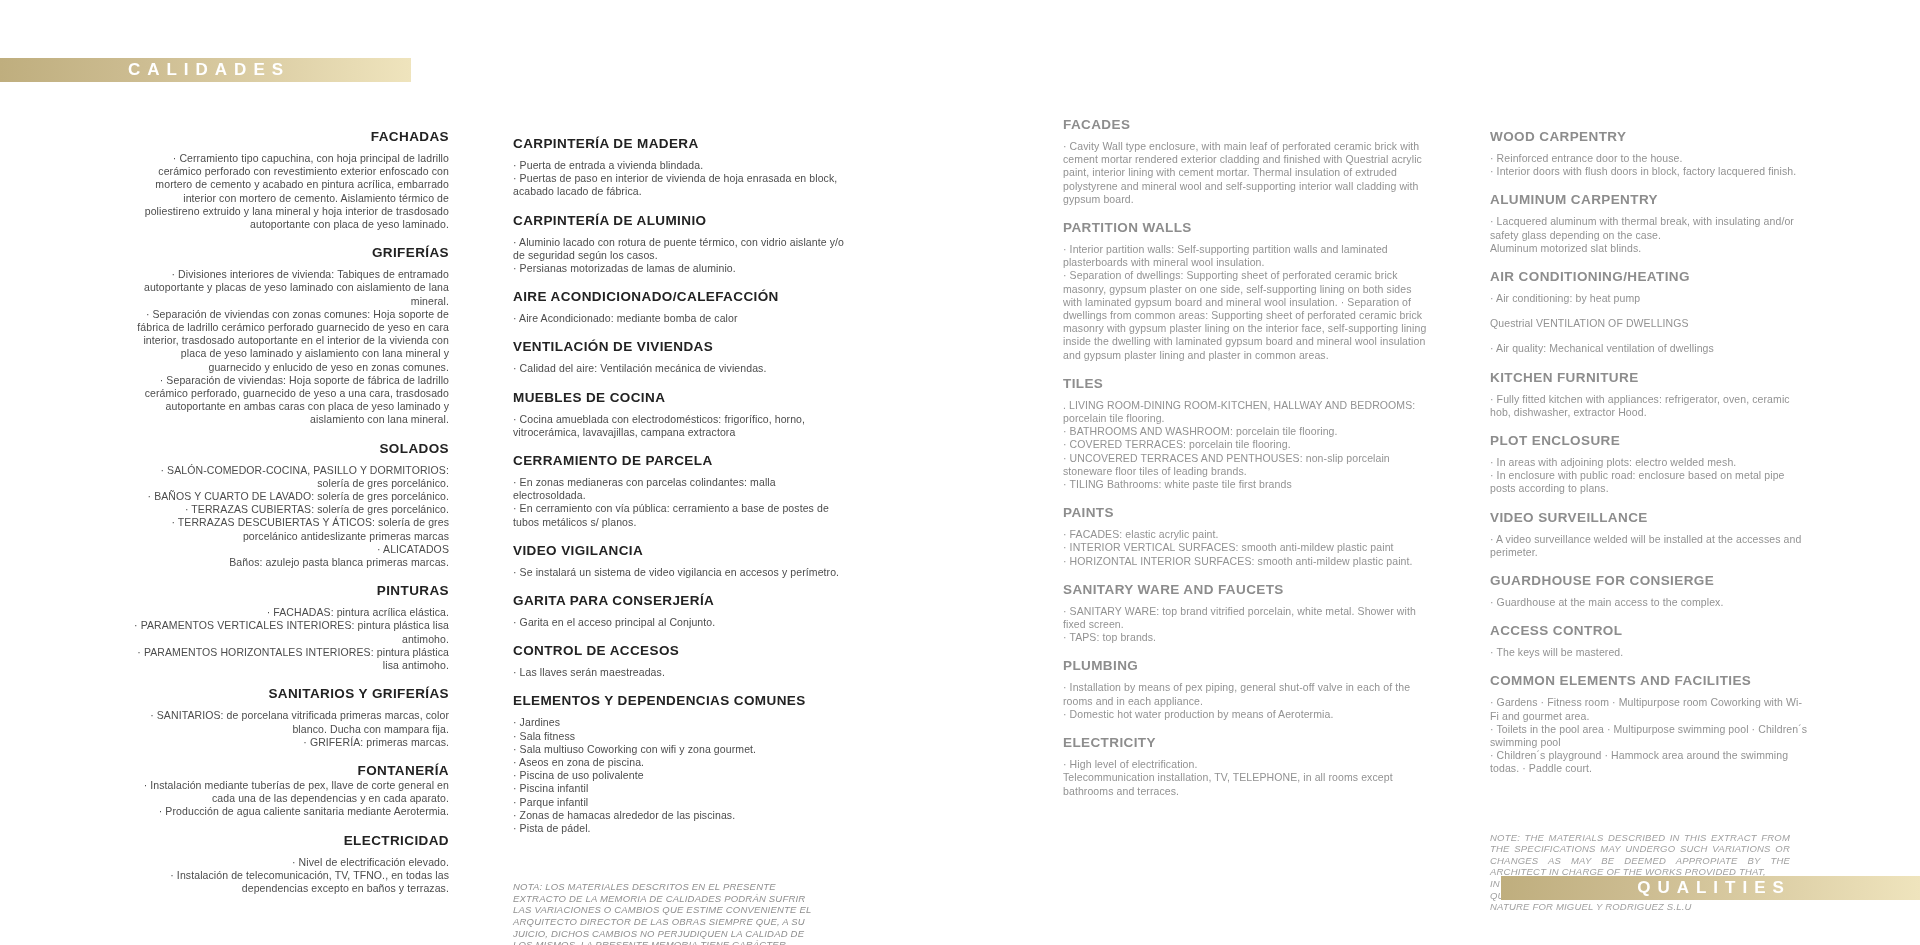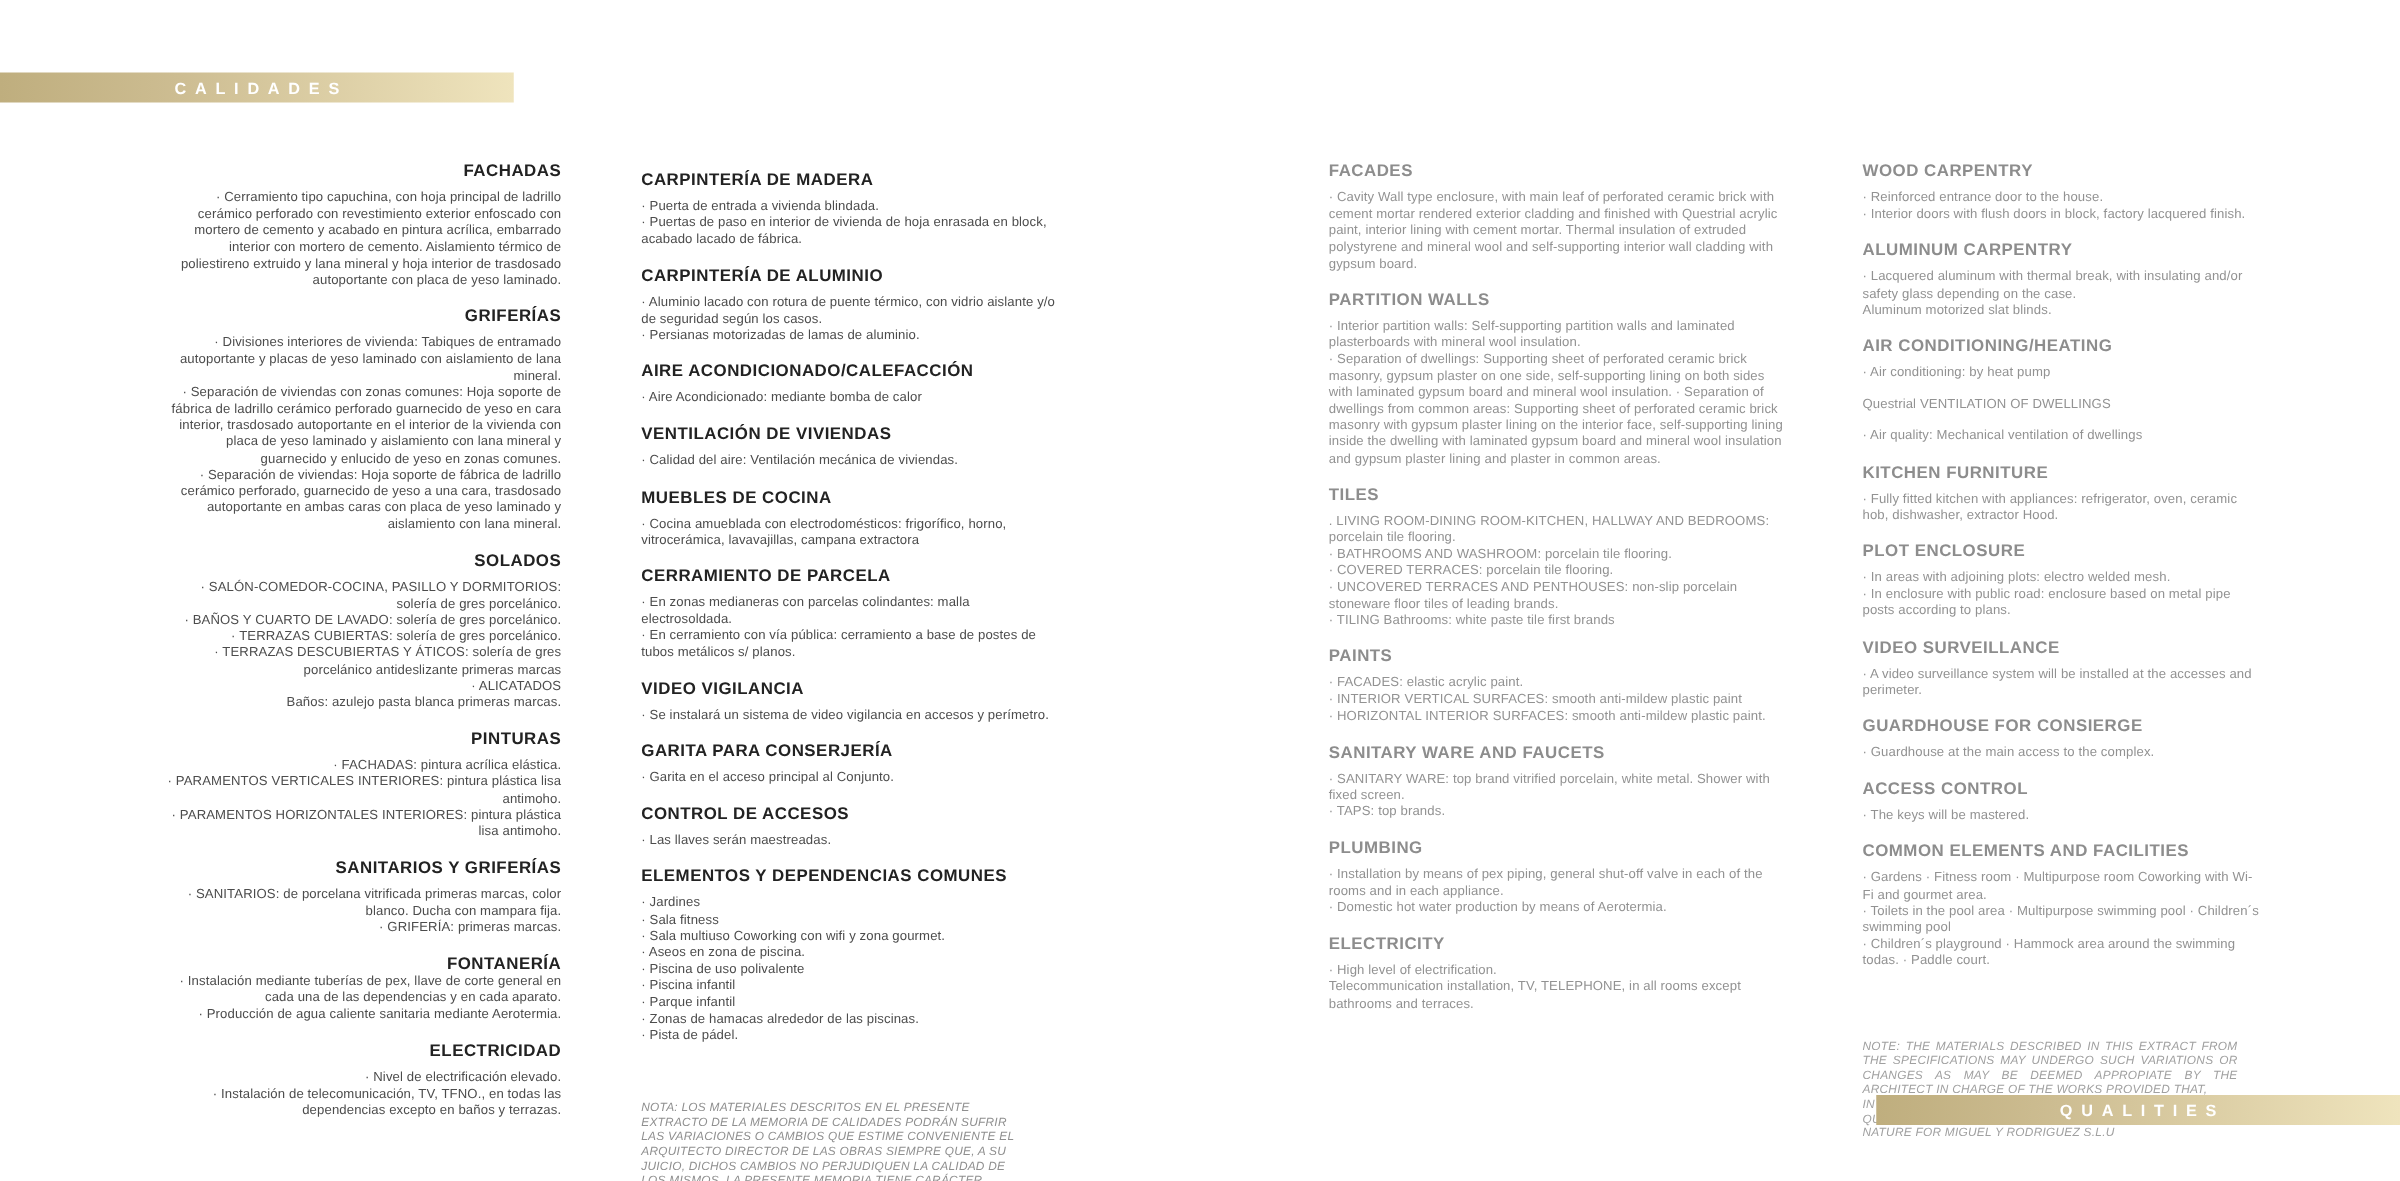--- a/index.html
+++ b/index.html
@@ -4,30 +4,30 @@
 <style>
   html, body { margin: 0; padding: 0; background: #ffffff; }
   body { font-family: "Liberation Sans", sans-serif; }
   .page {
     position: relative; width: 1920px; height: 945px;
     background: #ffffff; overflow: hidden;
   }
   .banner {
     position: absolute; height: 24px;
     display: flex; align-items: center; justify-content: center;
-    color: #ffffff; font-weight: bold; font-size: 13px;
+    color: #ffffff; font-weight: bold; font-size: 17px;
     letter-spacing: 7px; text-indent: 7px;
   }
   .banner-top    { left: 0px;    top: 58px;  width: 411px; }
   .banner-bottom { left: 1501px; top: 876px; width: 419px; }
 
   .col { position: absolute; }
   .col-1 { left: 127px;  top: 129px; width: 322px; text-align: right; }
   .col-2 { left: 513px;  top: 136px; width: 338px; }
-  .col-3 { left: 1063px; top: 129px; width: 365px; }
+  .col-3 { left: 1063px; top: 117px; width: 365px; }
   .col-4 { left: 1490px; top: 129px; width: 320px; }
 
   .sec-h {
     font-weight: bold; font-size: 13.5px; letter-spacing: 0.4px;
     margin: 14px 0 8px 0; line-height: 15px;
   }
   .sec-h:first-child { margin-top: 0; }
   .sec-h.tight { margin-bottom: 1px; }
   .sec-body { margin: 0; }
   .sec-line { font-size: 10.5px; line-height: 13.2px; letter-spacing: 0.1px; }
@@ -218,21 +218,21 @@
       <div class="sec-body">
         <div class="sec-line">· Fully fitted kitchen with appliances: refrigerator, oven, ceramic hob, dishwasher, extractor Hood.</div>
       </div>
       <div class="sec-h">PLOT ENCLOSURE</div>
       <div class="sec-body">
         <div class="sec-line">· In areas with adjoining plots: electro welded mesh.</div>
         <div class="sec-line">· In enclosure with public road: enclosure based on metal pipe posts according to plans.</div>
       </div>
       <div class="sec-h">VIDEO SURVEILLANCE</div>
       <div class="sec-body">
-        <div class="sec-line">· A video surveillance system will be installed at the accesses and perimeter.</div>
+        <div class="sec-line">· A video surveillance welded will be installed at the accesses and perimeter.</div>
       </div>
       <div class="sec-h">GUARDHOUSE FOR CONSIERGE</div>
       <div class="sec-body">
         <div class="sec-line">· Guardhouse at the main access to the complex.</div>
       </div>
       <div class="sec-h">ACCESS CONTROL</div>
       <div class="sec-body">
         <div class="sec-line">· The keys will be mastered.</div>
       </div>
       <div class="sec-h">COMMON ELEMENTS AND FACILITIES</div>

